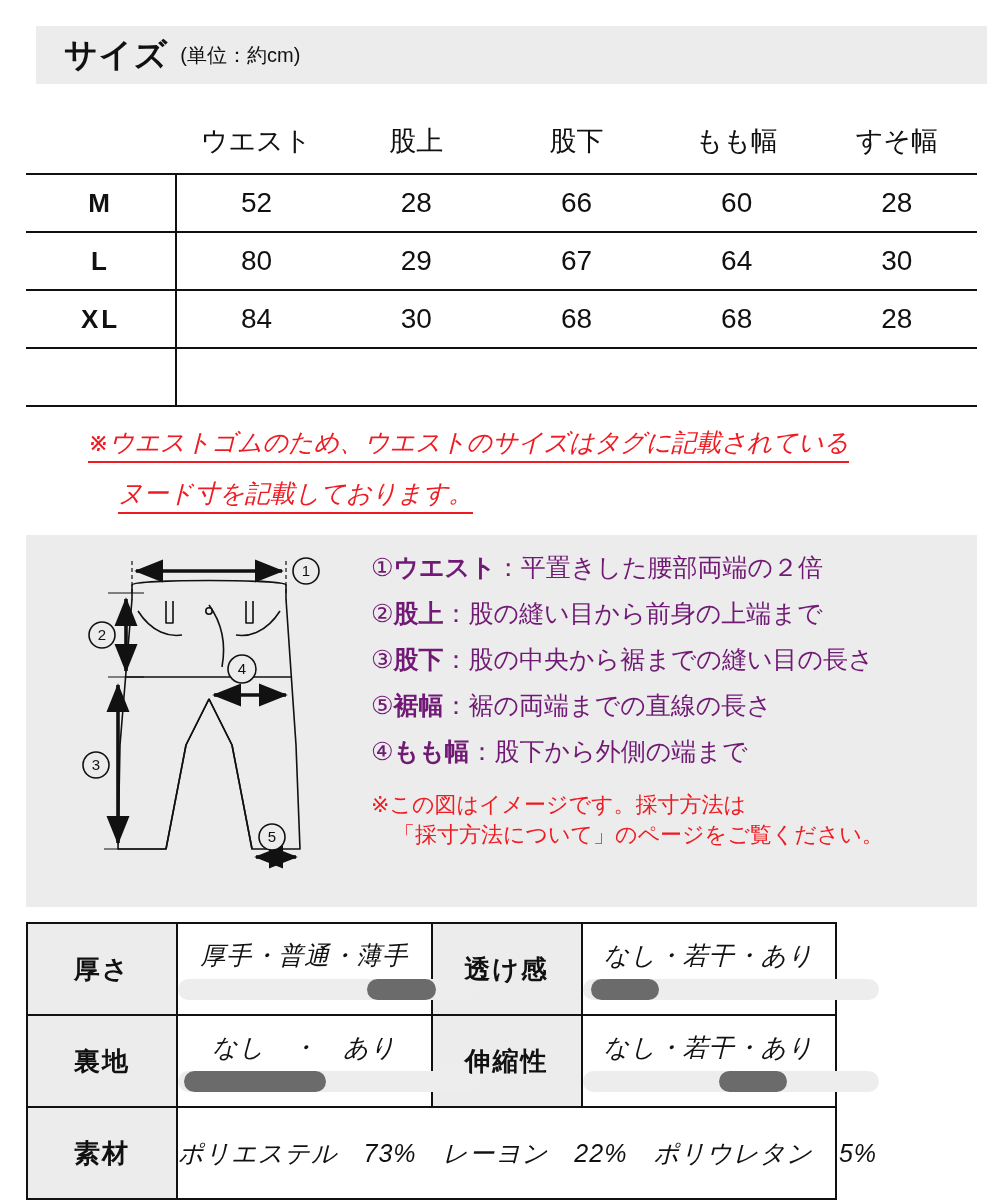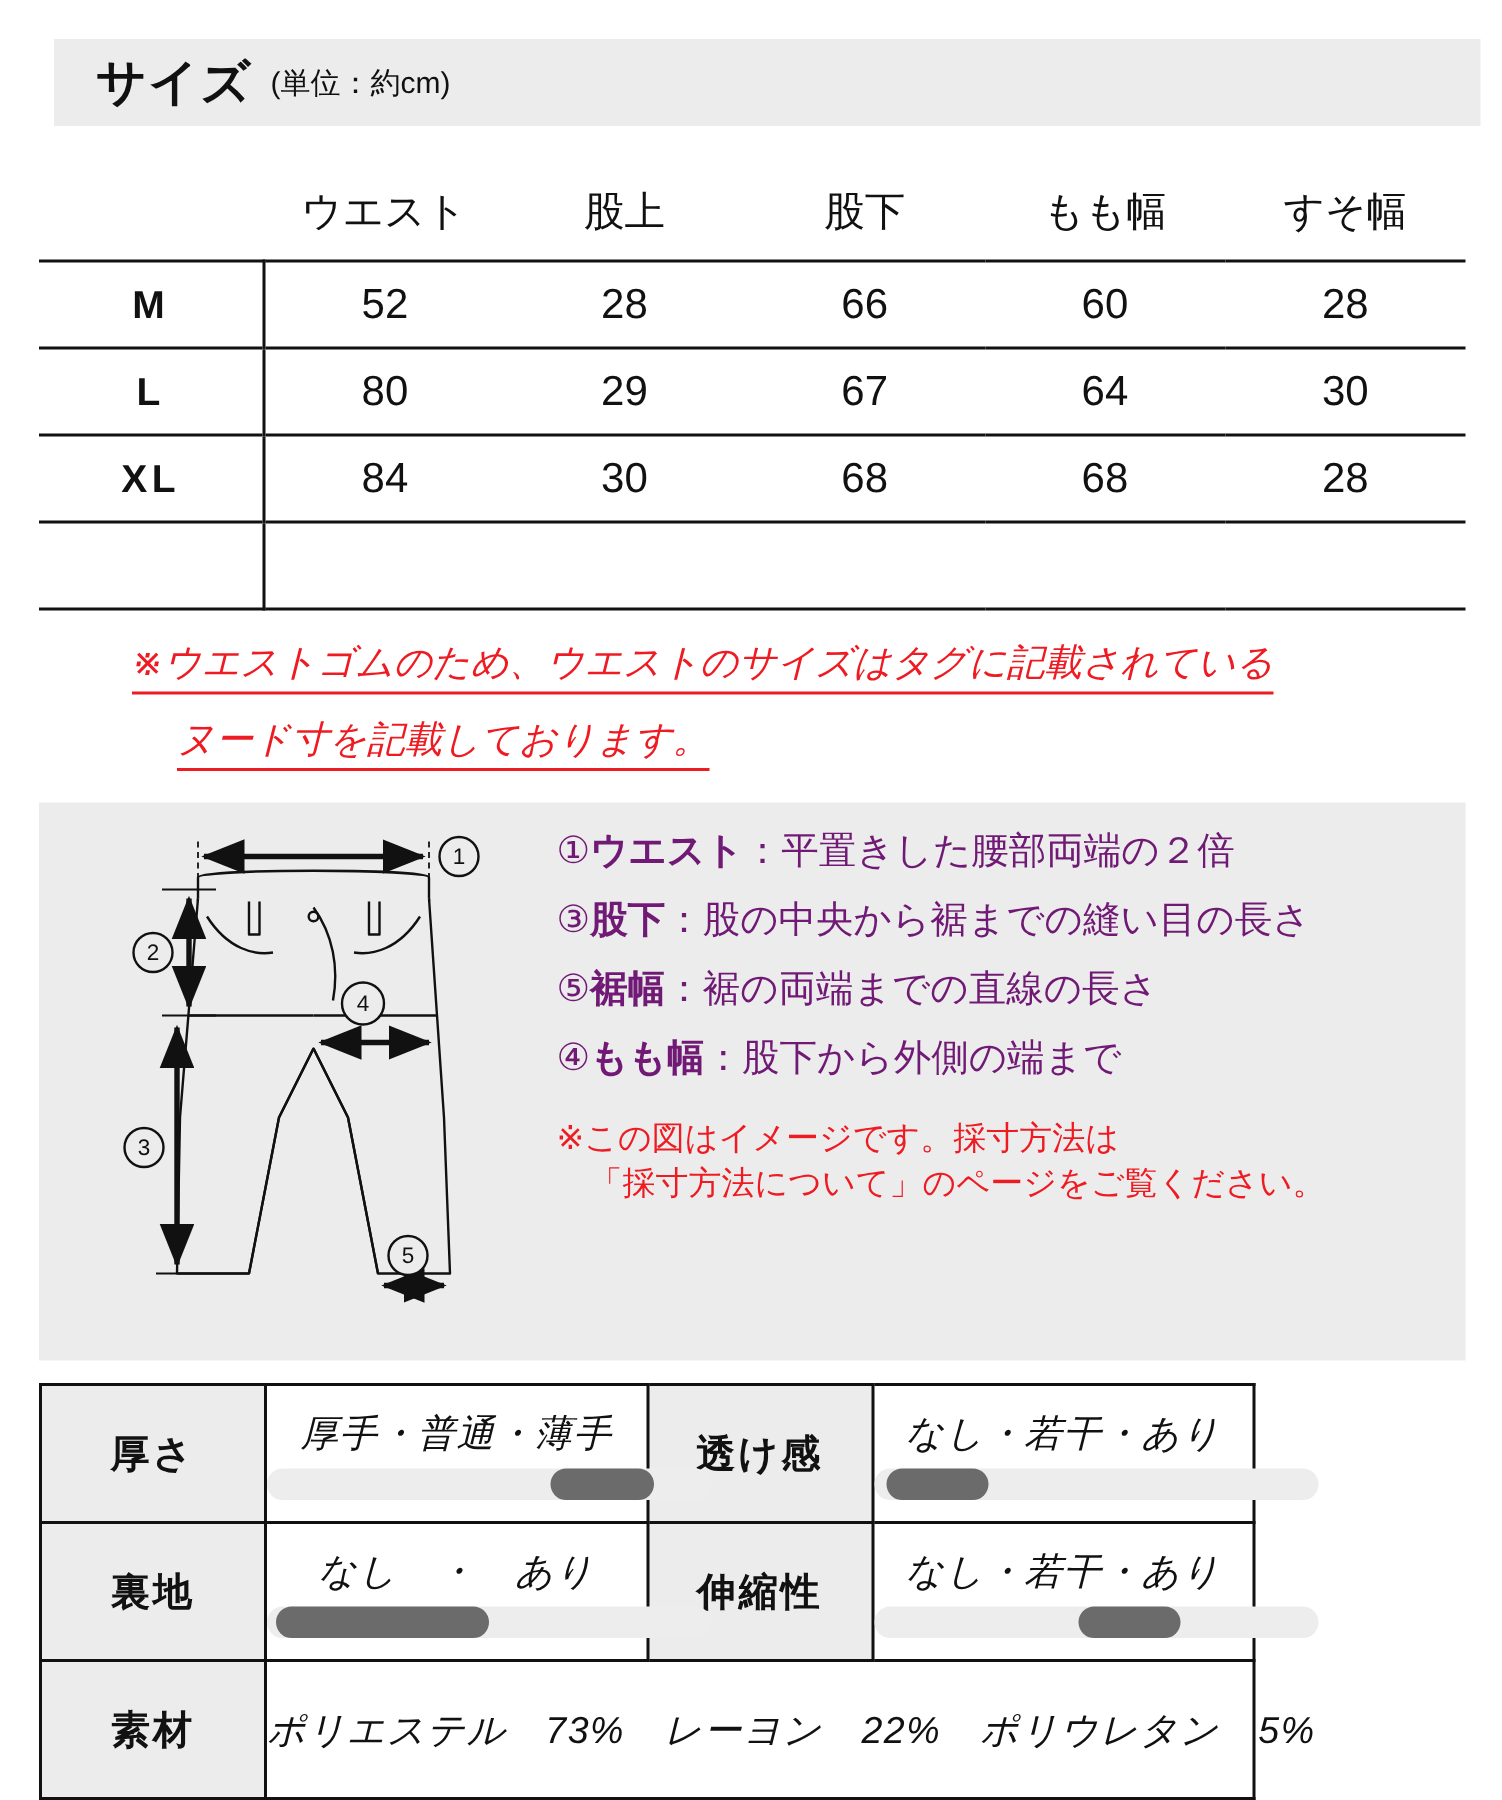--- a/index.html
+++ b/index.html
@@ -304,20 +304,23 @@
         <circle cx="198" cy="288" r="13" fill="#ececec" stroke="#111111" stroke-width="1.6"></circle>
         <text x="198" y="293">5</text>
       </g>
     </svg>
 
     <div class="legend">
       <div class="legend-item">
         <span class="num">①</span><span class="term">ウエスト</span><span>：</span><span>平置きした腰部両端の２倍</span>
       </div>
       <div class="legend-item">
+        <span class="num">②</span><span class="term">股上</span><span>：</span><span>股の縫い目から前身の上端まで</span>
+      </div>
+      <div class="legend-item">
         <span class="num">③</span><span class="term">股下</span><span>：</span><span>股の中央から裾までの縫い目の長さ</span>
       </div>
       <div class="legend-item">
         <span class="num">⑤</span><span class="term">裾幅</span><span>：</span><span>裾の両端までの直線の長さ</span>
       </div>
       <div class="legend-item">
         <span class="num">④</span><span class="term">もも幅</span><span>：</span><span>股下から外側の端まで</span>
       </div>
 
       <div class="legend-red">

